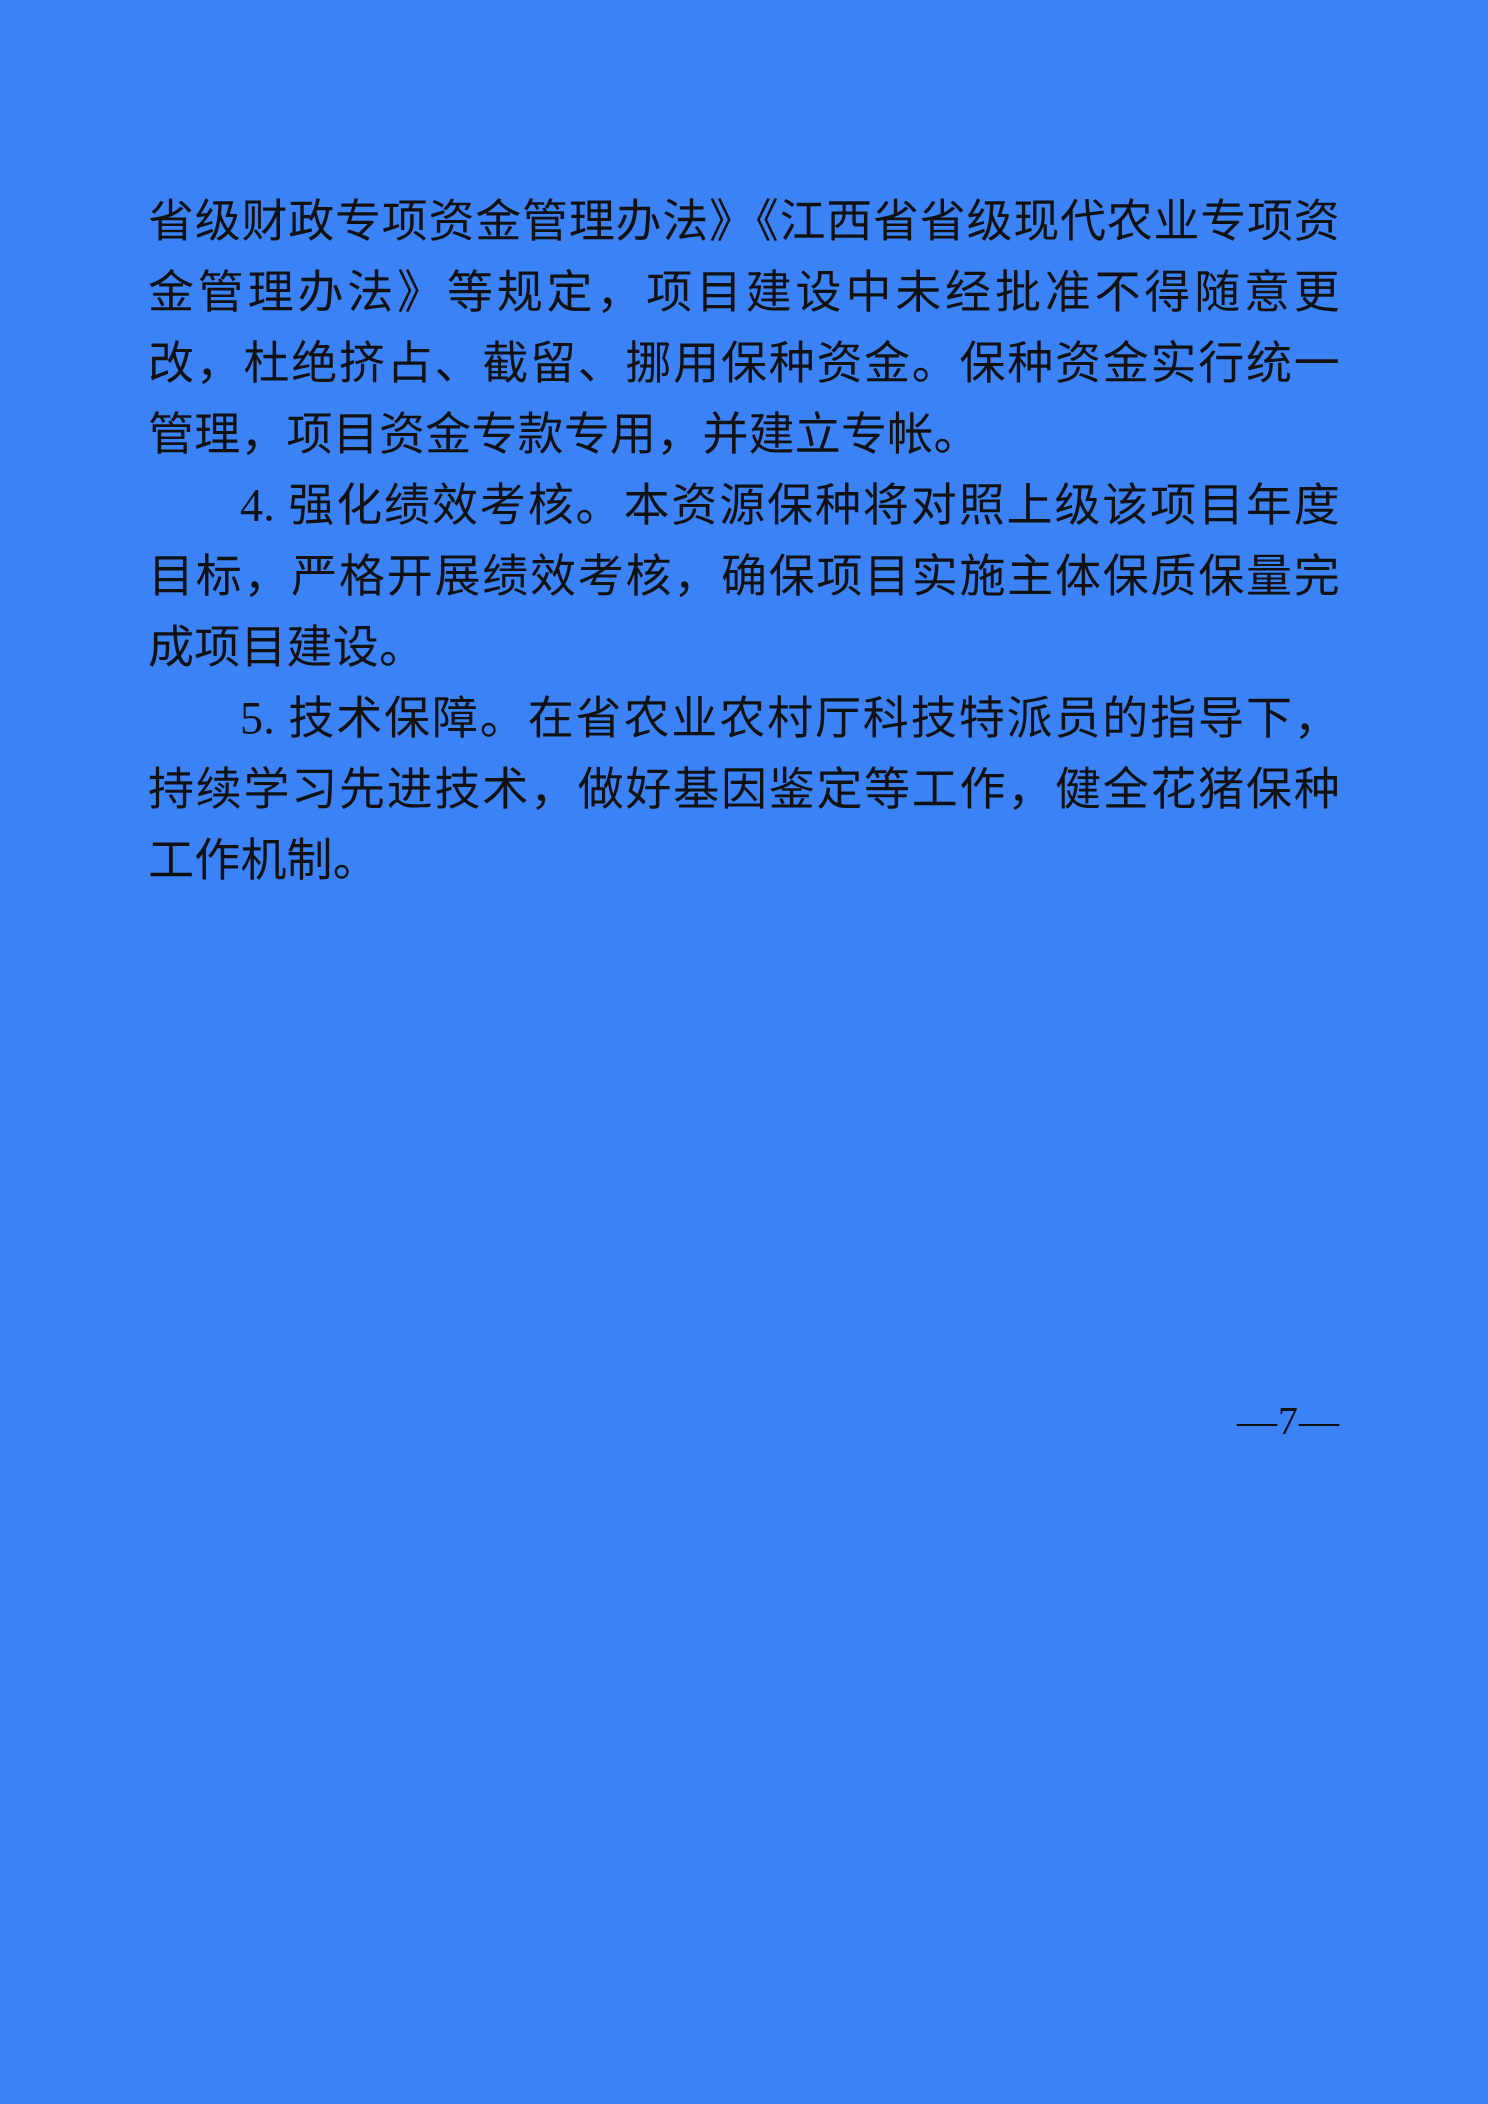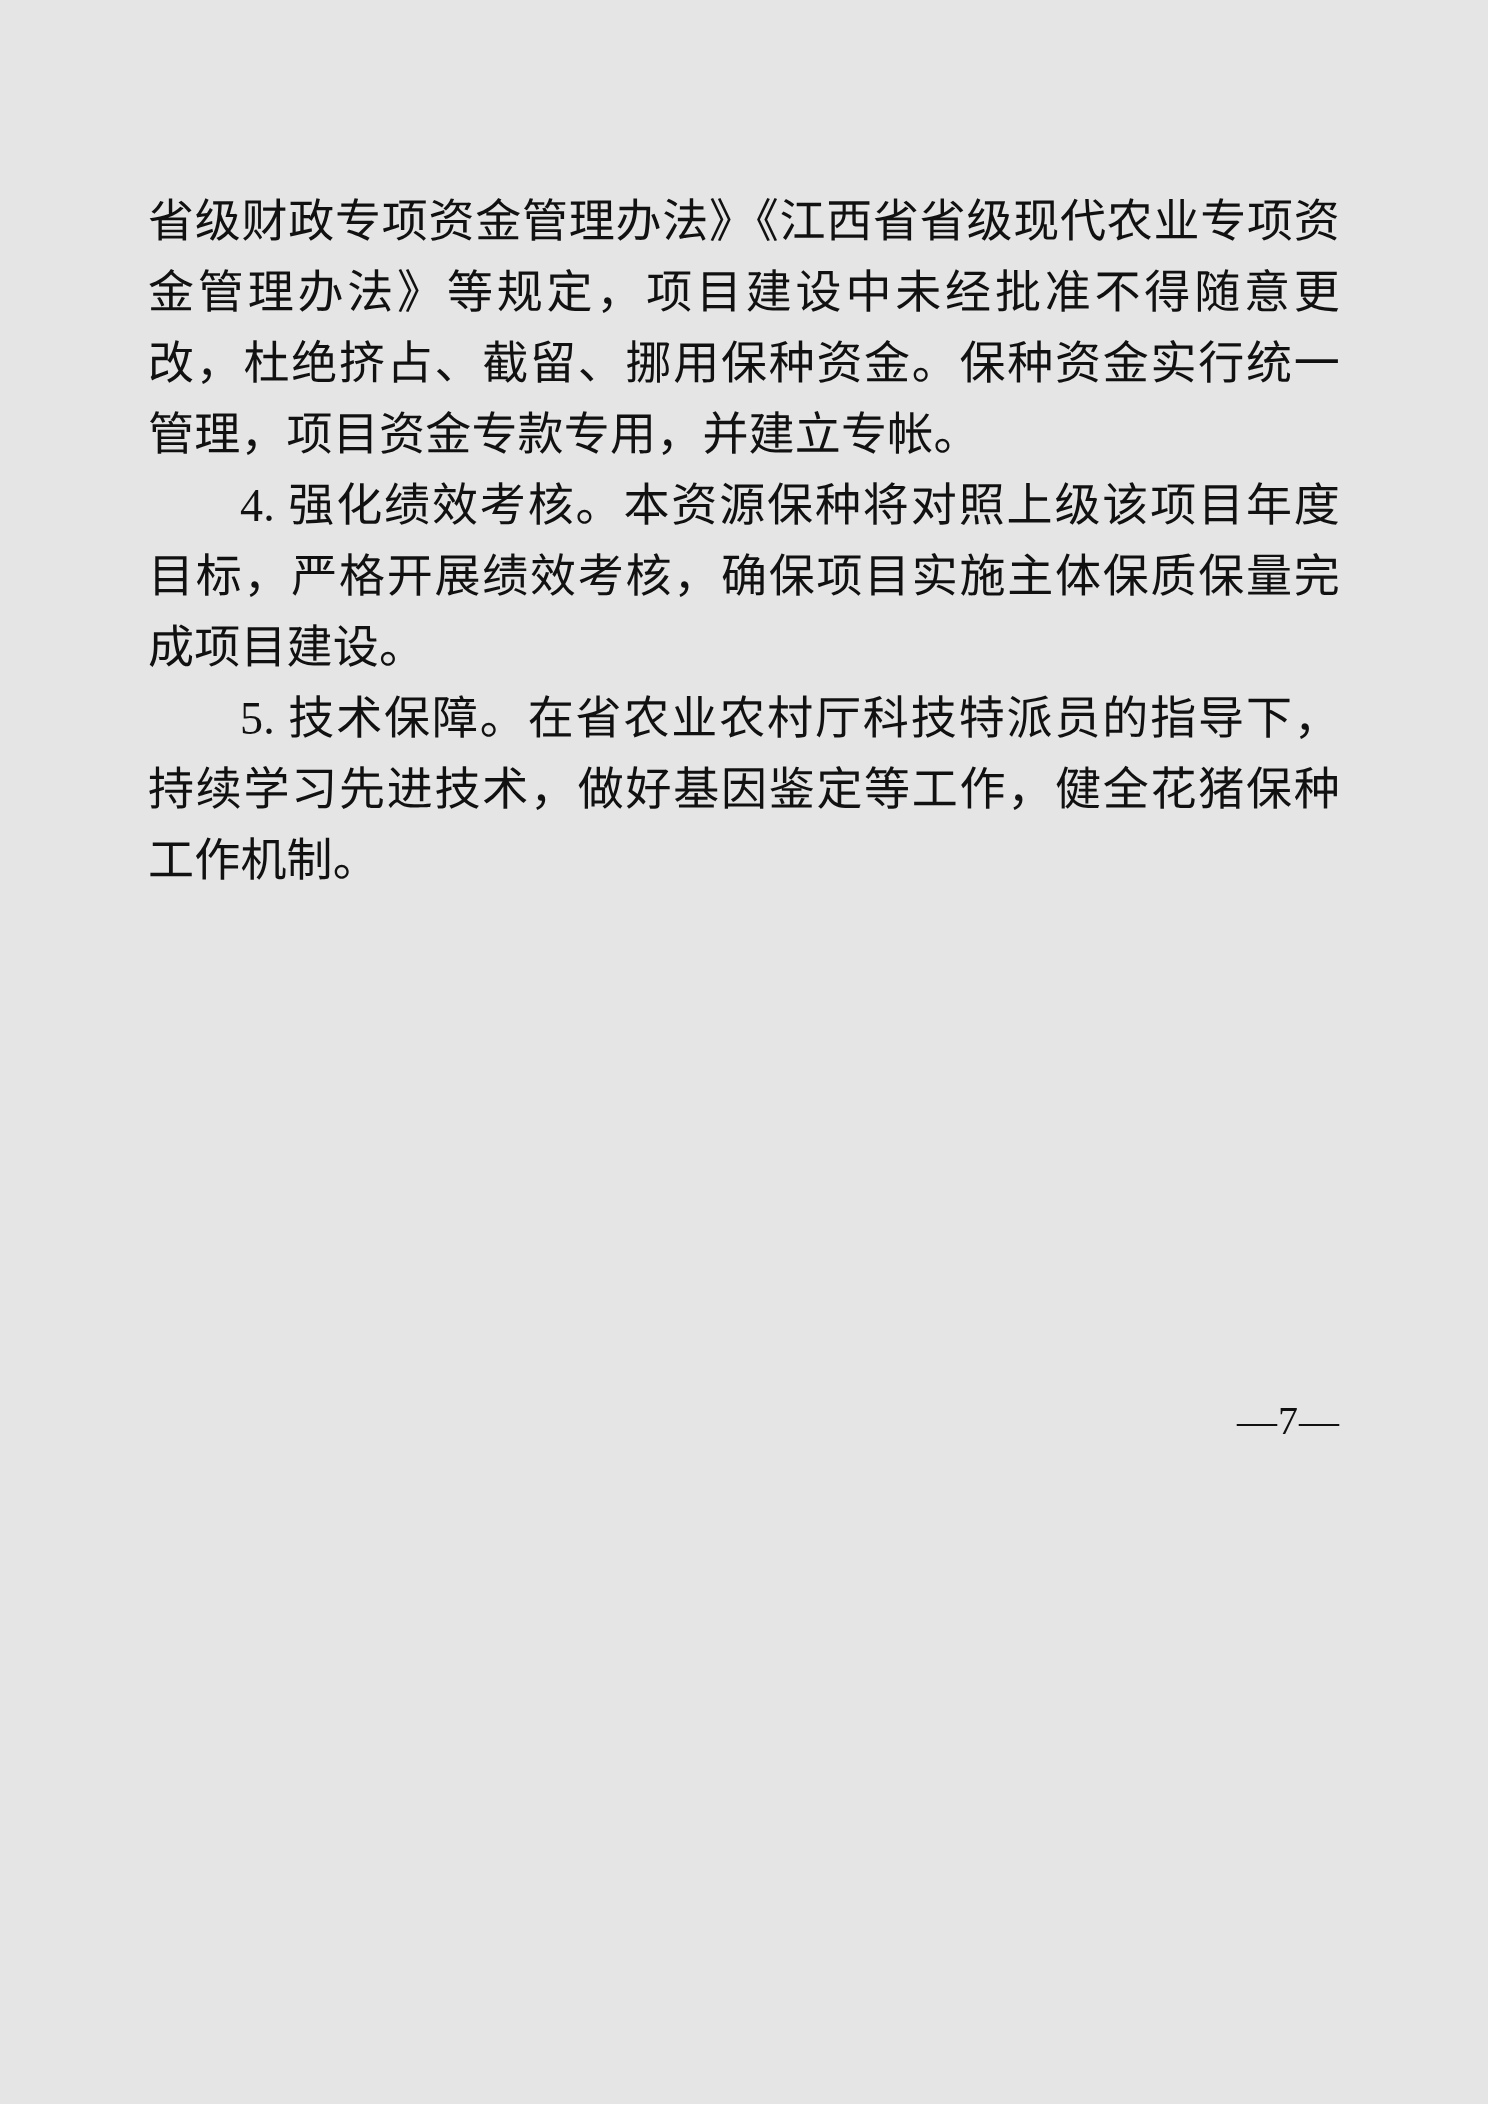--- a/index.html
+++ b/index.html
@@ -15,21 +15,21 @@
     font-family: "Liberation Serif", "DejaVu Serif", serif;
     color: #0d0d0d;
     overflow: hidden;
   }
   .page {
     position: absolute;
     left: 0;
     top: 0;
     width: 1488px;
     height: 2104px;
-    background: #e5e5e5;
+    background: #3b82f6;
   }
   .content {
     position: absolute;
     left: 148px;
     top: 186px;
     width: 1192px;
   }
   .para {
     font-size: 46px;
     line-height: 71px;

